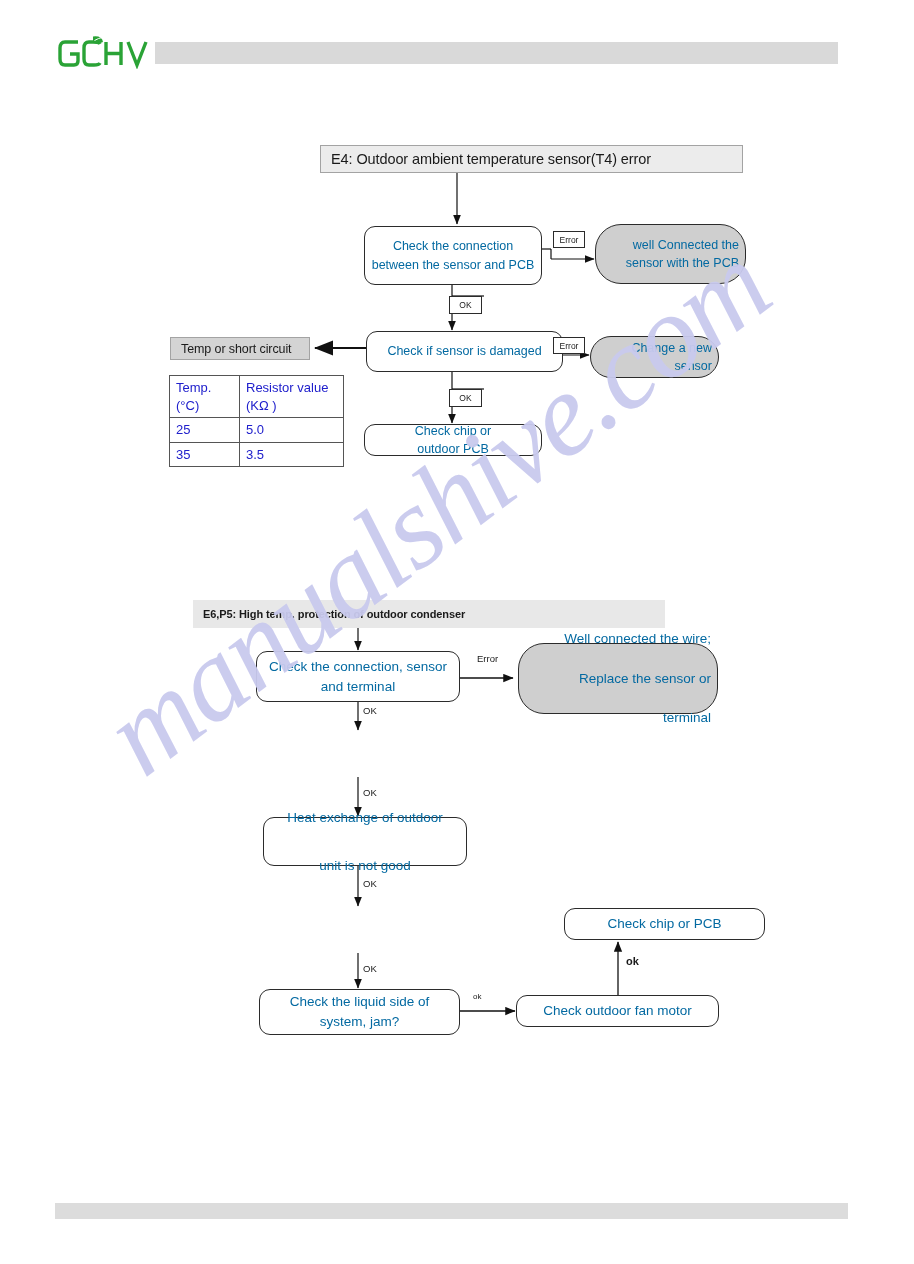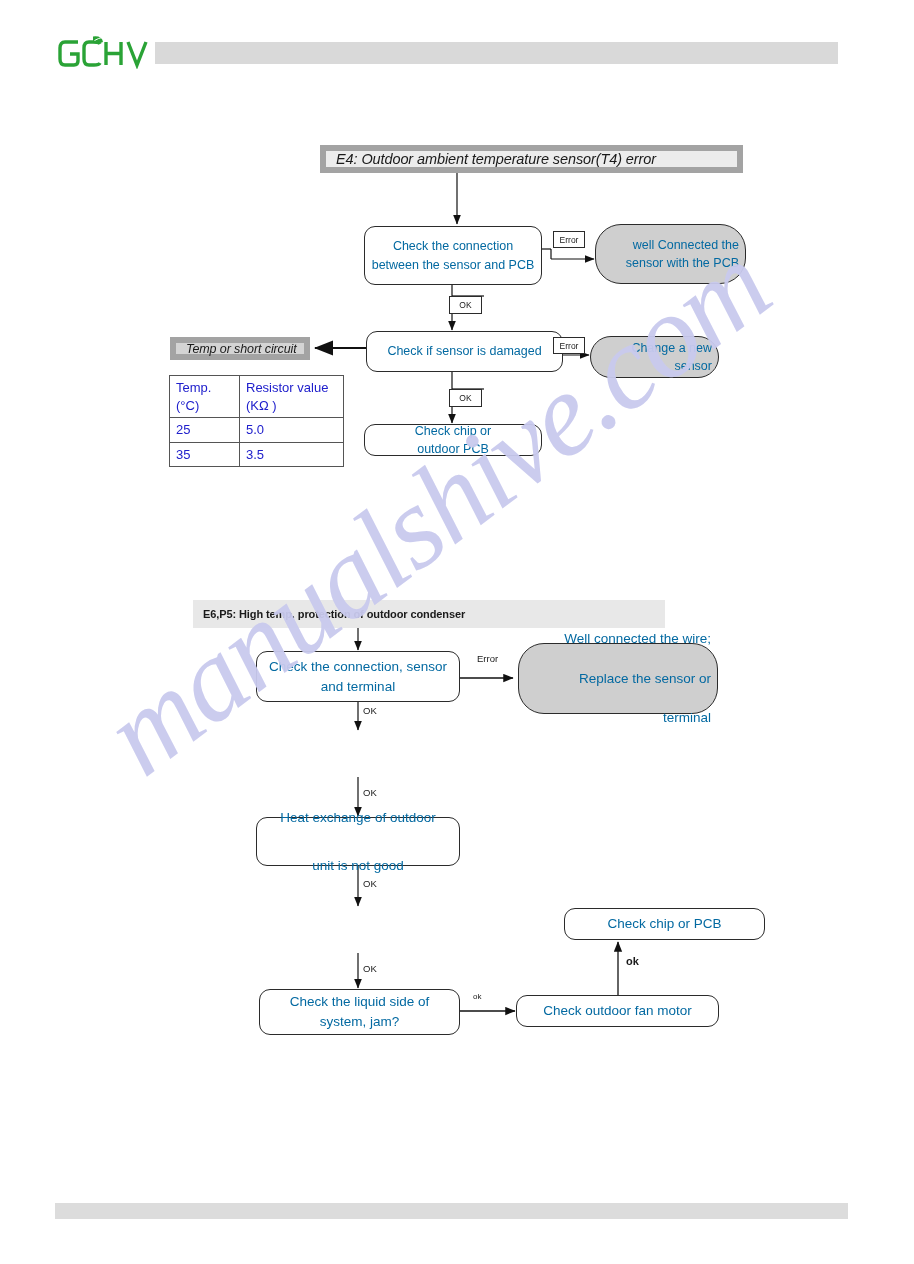--- a/index.html
+++ b/index.html
@@ -79,21 +79,21 @@
     position: absolute;
     background: #e8e8e8;
     font-size: 14.5px;
     color: #1a1a1a;
     display: flex;
     align-items: center;
     padding-left: 10px;
     box-sizing: border-box;
     letter-spacing: -.1px;
   }
-  .title-bar.bordered { border: 6px solid #a3a3a3; background: #ececec; font-style: italic; }
+  .title-bar.bordered { border: 1px solid #a3a3a3; background: #ececec; }
   .title-bar.bold { font-weight: bold; }
 
   .node {
     position: absolute;
     box-sizing: border-box;
     border: 1px solid #2b2b2b;
     border-radius: 11px;
     background: #ffffff;
     font-size: 12.5px;
     color: #0369a1;
@@ -309,21 +309,21 @@
       <div>Well connected the wire;</div>
       <div>Replace the sensor or</div>
       <div>terminal</div>
     </div>
 
     <div class="edge-label" style="left:363px; top:705px;">OK</div>
 
 
     <div class="edge-label" style="left:363px; top:787px;">OK</div>
 
-    <div class="node big" style="left:256px; top:817px; width:204px; height:49px;gap:28px;">
+    <div class="node big" style="left:263px; top:817px; width:204px; height:49px;gap:28px;">
       <div>Heat exchange of outdoor</div>
       <div>unit is not good</div>
     </div>
 
     <div class="edge-label" style="left:363px; top:878px;">OK</div>
 
 
     <div class="edge-label" style="left:363px; top:963px;">OK</div>
 
     <div class="node big" style="left:259px; top:989px; width:201px; height:46px;text-align:center;">

